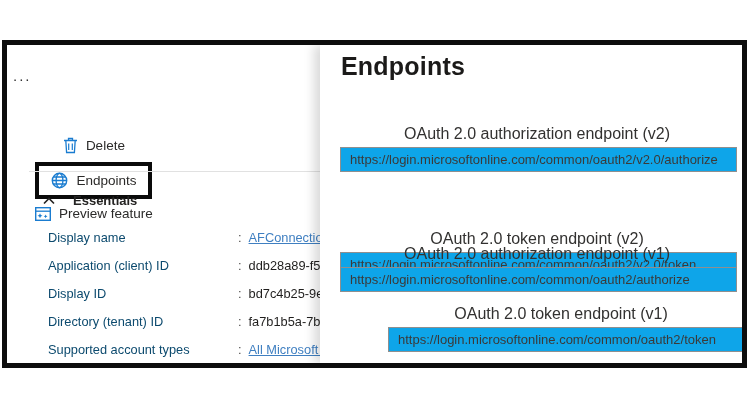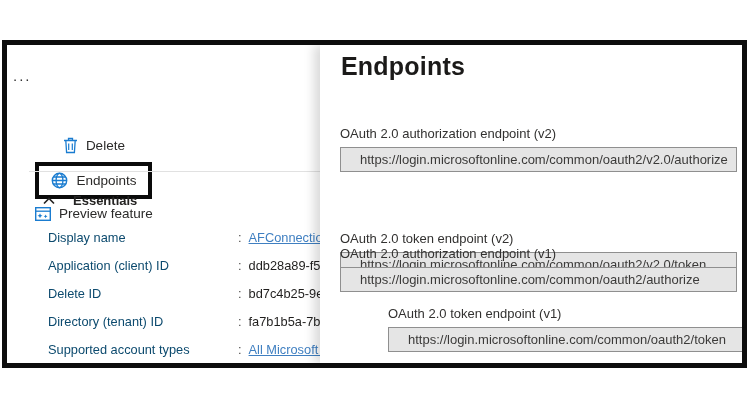--- a/index.html
+++ b/index.html
@@ -46,26 +46,26 @@
   .panel {
     position:absolute; left:313px; top:0; right:0; bottom:0; z-index:2;
     background:#ffffff; box-shadow:-6px 0 10px rgba(0,0,0,0.15);
   }
   .panel-title {
     position:absolute; left:21px; top:7px; font-size:25px; font-weight:600;
     color:#1b1a19; letter-spacing:0.2px;
   }
   .field { position:absolute; left:20px; right:8px; }
   .field-label {
-    display:block; font-size:13px; color:#323130; line-height:16px; margin-bottom:5px;
+    display:block; font-size:16px; color:#323130; line-height:16px; margin-bottom:5px;text-align:center;
   }
   .field-input {
-    display:block; width:397px; height:25px; background:#e5e5e5;
+    display:block; width:397px; height:25px; background:#0ea5e9;
     border:1px solid #8f8f8f; font-family:inherit; font-size:13px; color:#3b3a39;
-    padding:0 0 0 19px; line-height:23px;
+    padding:0 0 0 9px; line-height:23px;
   }
   .f0 { top:81px; } .f1 { top:141px;margin-top:45px; } .f2 { top:201px; } .f3 { top:261px;margin-left:48px; }
 </style>
 </head>
 <body>
 
 <div class="page">
   <div class="frame">
 
     <div class="left-pane">
@@ -123,21 +123,21 @@
           <span class="ess-label">Display name</span>
           <span class="ess-colon">:</span>
           <span class="ess-value ess-link">AFConnection</span>
         </div>
         <div class="ess-row">
           <span class="ess-label">Application (client) ID</span>
           <span class="ess-colon">:</span>
           <span class="ess-value">ddb28a89-f5f1-457</span>
         </div>
         <div class="ess-row">
-          <span class="ess-label">Delete ID</span>
+          <span class="ess-label">Display ID</span>
           <span class="ess-colon">:</span>
           <span class="ess-value">bd7c4b25-9e5f-491</span>
         </div>
         <div class="ess-row">
           <span class="ess-label">Directory (tenant) ID</span>
           <span class="ess-colon">:</span>
           <span class="ess-value">fa7b1b5a-7b34-438</span>
         </div>
         <div class="ess-row">
           <span class="ess-label">Supported account types</span>

